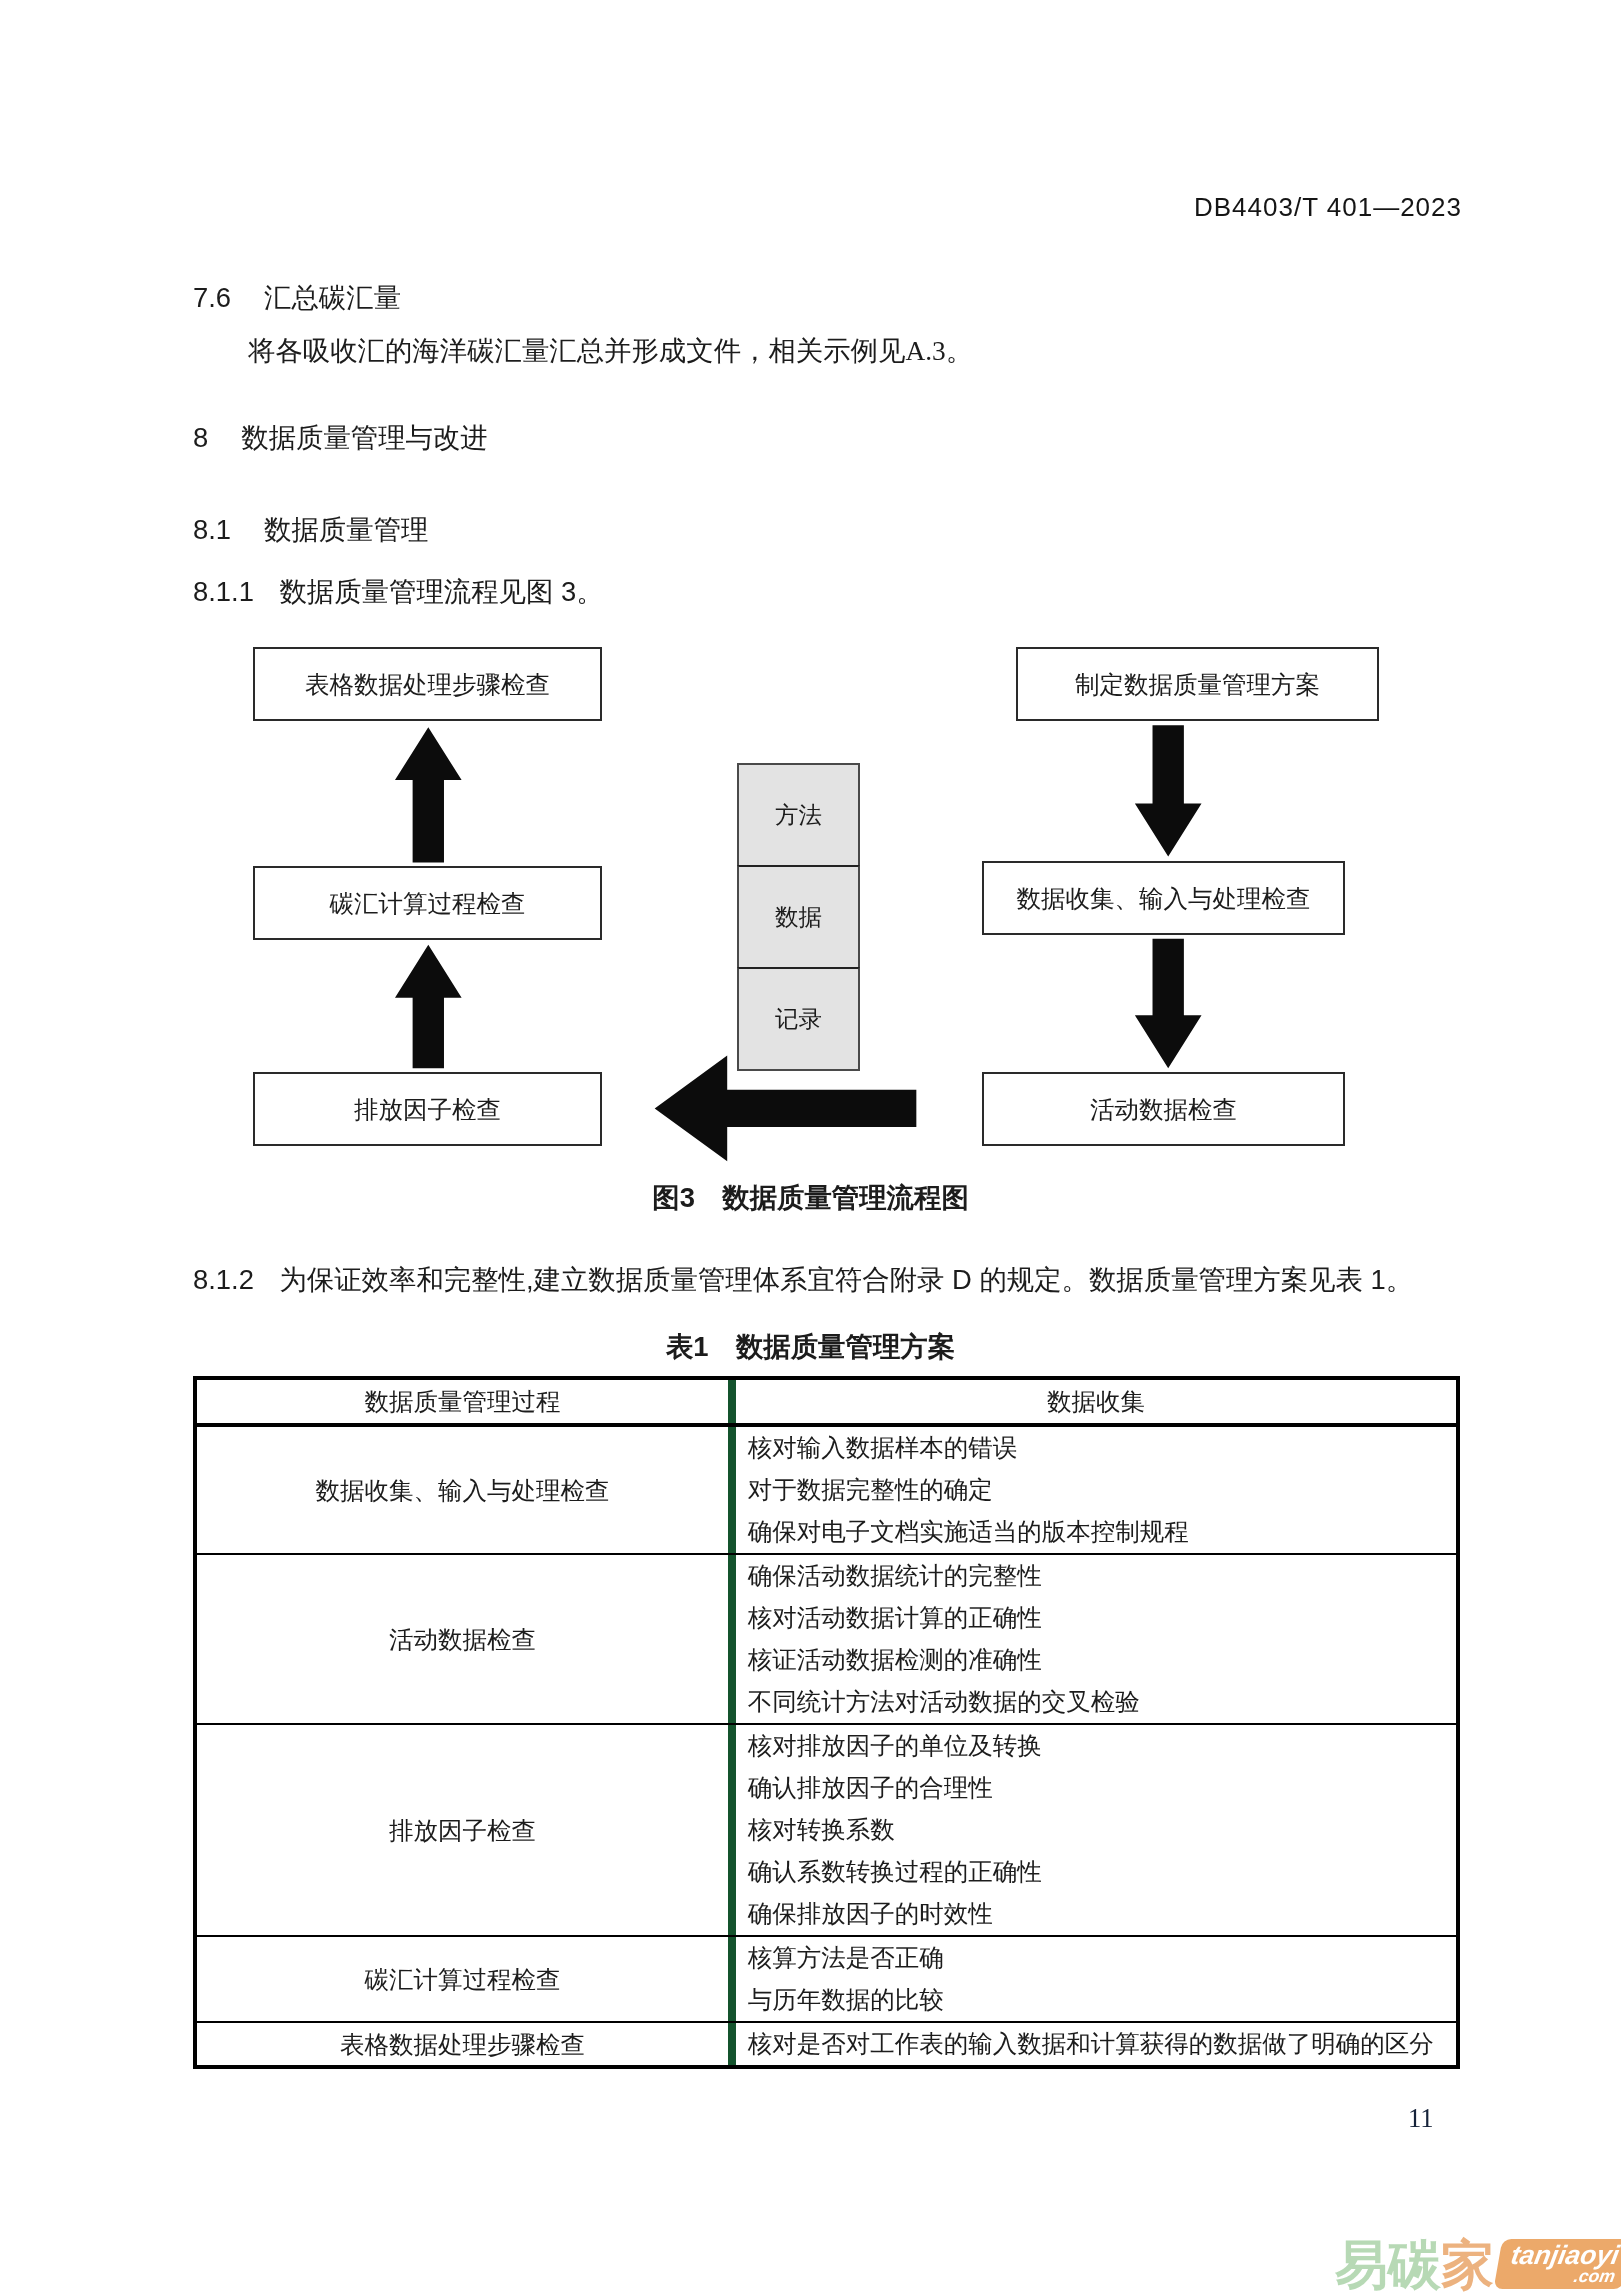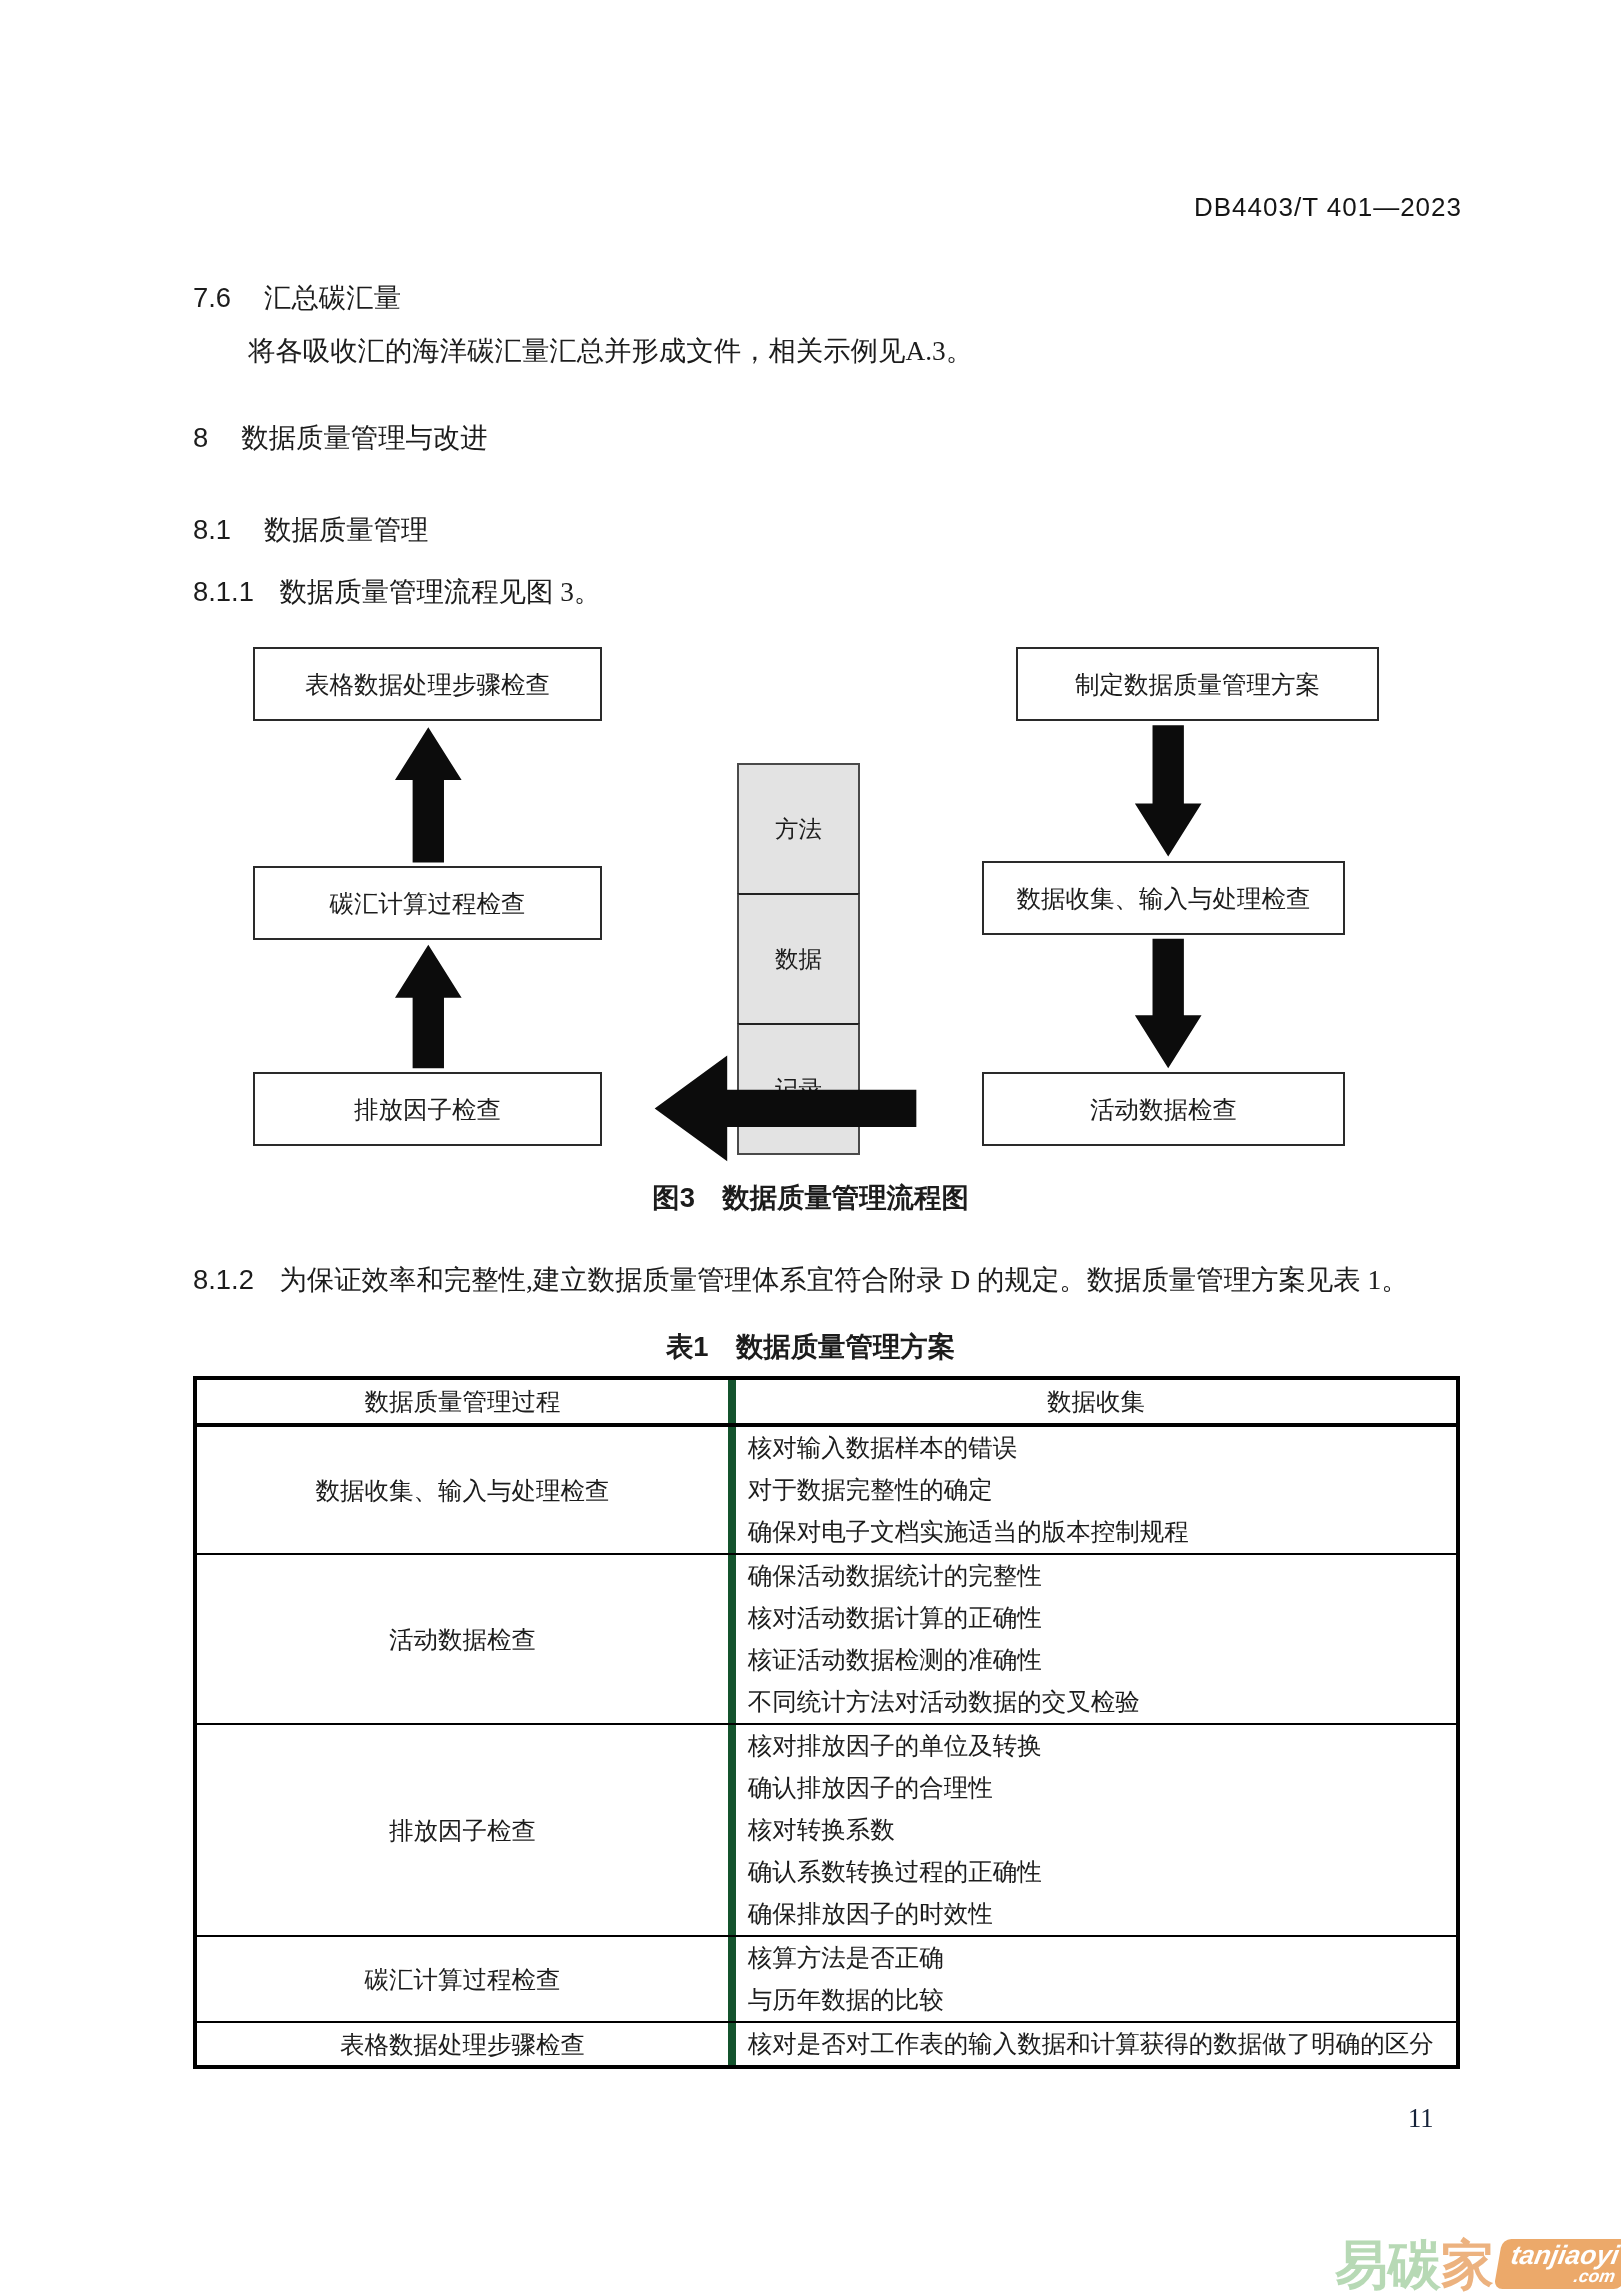--- a/index.html
+++ b/index.html
@@ -15,33 +15,33 @@
   }
   .clause { position:absolute; left:193px; white-space:nowrap; }
   .clause .num {
     font-family:"Liberation Sans", sans-serif; font-weight:normal; font-size:27.4px;
     margin-right:33px;
   }
   .clause .ttl {
     font-family:"Liberation Sans", sans-serif; font-weight:normal; font-size:27.4px;
   }
   .clause.sub .num { margin-right:25.5px; }
-  .clause .txt { font-size:27.4px; font-family:Liberation Serif, serif; font-weight:normal; }
+  .clause .txt { font-size:27.4px; font-family:Liberation Sans, sans-serif; font-weight:normal; }
   .para {
     position:absolute; left:248px; font-size:27.4px; white-space:nowrap;
   }
   
   .fc-box {
     position:absolute; border:2.9px solid #2a2a2a; background:#fff;
     display:flex; align-items:center; justify-content:center;
     font-size:24.5px; text-align:center;
   }
   .fc-stack { position:absolute; left:709px; top:763px; width:151px; }
   .fc-cell {
-    height:132px; background:#e3e3e3; border:2px solid #4a4a4a;
+    height:104px; background:#e3e3e3; border:2px solid #4a4a4a;
     display:flex; align-items:center; justify-content:center; font-size:23.5px;margin-left:28px;
   }
   .fc-cell + .fc-cell { border-top:2.9px solid #222; margin-top:-2px; }
   .fc-arrows { position:absolute; left:0; top:0; pointer-events:none; }
   .fig-caption, .tbl-caption {
     position:absolute; left:0; width:100%; text-align:center;
     font-family:"Liberation Sans", sans-serif; font-weight:bold; font-size:27.4px;
   }
   .fig-caption .lbl, .tbl-caption .lbl { margin-right:27.4px; }
   

